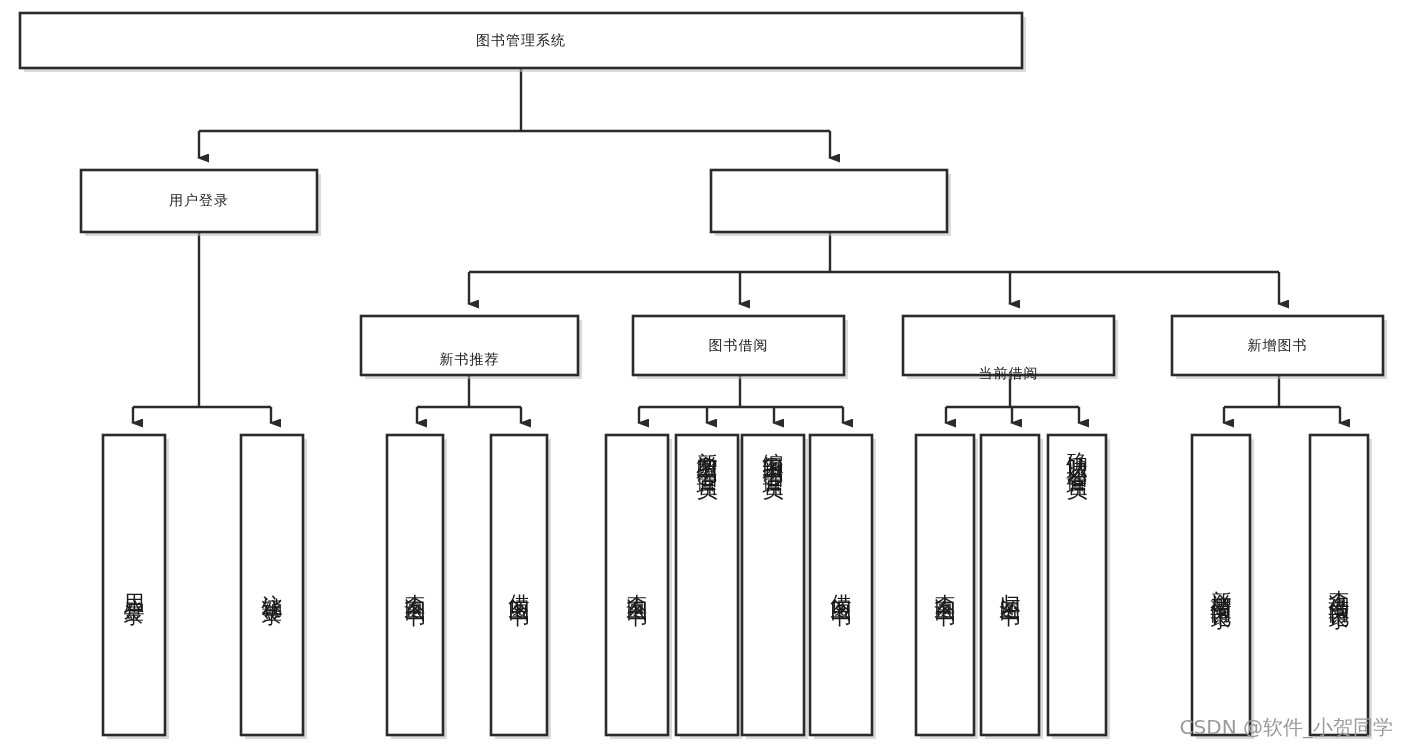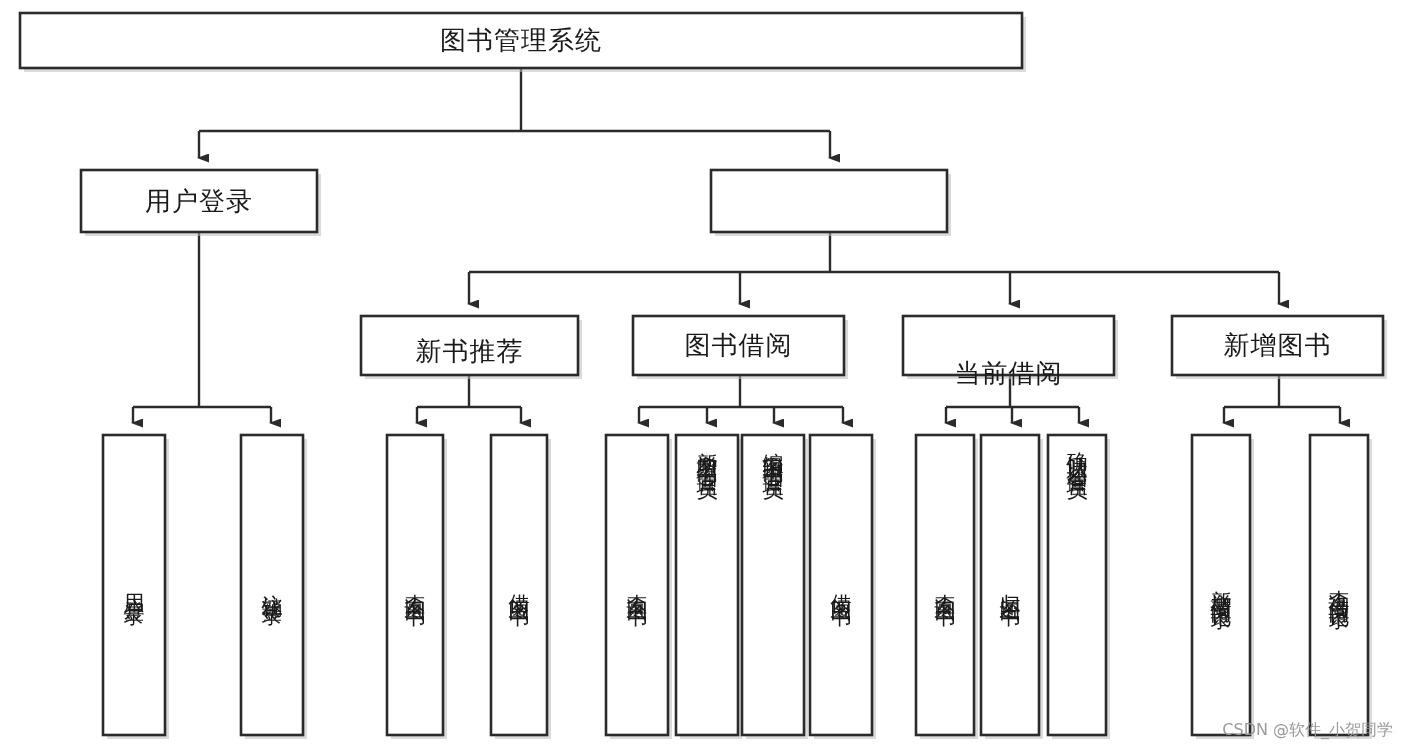--- a/index.html
+++ b/index.html
@@ -39,21 +39,21 @@
     stroke: #2b2b2b;
     stroke-width: 2.4;
     fill: none;
     stroke-linecap: butt;
   }
   .watermark-text {
     position: absolute;
     right: 12px;
     bottom: 6px;
     font-family: "DejaVu Sans", "Liberation Sans", sans-serif;
-    font-size: 16px;
+    font-size: 20px;
     color: #9a9a9a;
     white-space: nowrap;
     user-select: none;
   }
   .vlabel-wrap {
     position: absolute;
     display: flex;
     align-items: center;
     justify-content: center;
     pointer-events: none;
@@ -70,21 +70,21 @@
   }
   .hlabel-wrap {
     position: absolute;
     display: flex;
     align-items: center;
     justify-content: center;
     pointer-events: none;
   }
   .hlabel-inner {
     font-family: "DejaVu Sans", "Liberation Sans", sans-serif;
-    font-size: 26px;
+    font-size: 14px;
     color: #1a1a1a;
     letter-spacing: 1px;
     white-space: nowrap;
   }
 </style>
 </head>
 <body>
 
 <div id="diagram-root">
 
@@ -196,21 +196,21 @@
 
   <div class="hlabel-wrap" style="left:20px; top:13px; width:1002px; height:55px;">
     <span class="hlabel-inner">图书管理系统</span>
   </div>
 
   <div class="hlabel-wrap" style="left:81px; top:170px; width:236px; height:62px;">
     <span class="hlabel-inner">用户登录</span>
   </div>
 
 
-  <div class="hlabel-wrap" style="left:361px; top:316px; width:217px; height:71px;">
+  <div class="hlabel-wrap" style="left:361px; top:324px; width:217px; height:71px;">
     <span class="hlabel-inner">新书推荐</span>
   </div>
 
   <div class="hlabel-wrap" style="left:633px; top:316px; width:211px; height:59px;">
     <span class="hlabel-inner">图书借阅</span>
   </div>
 
   <div class="hlabel-wrap" style="left:903px; top:316px; width:211px; height:59px;margin-top:28px;">
     <span class="hlabel-inner">当前借阅</span>
   </div>

